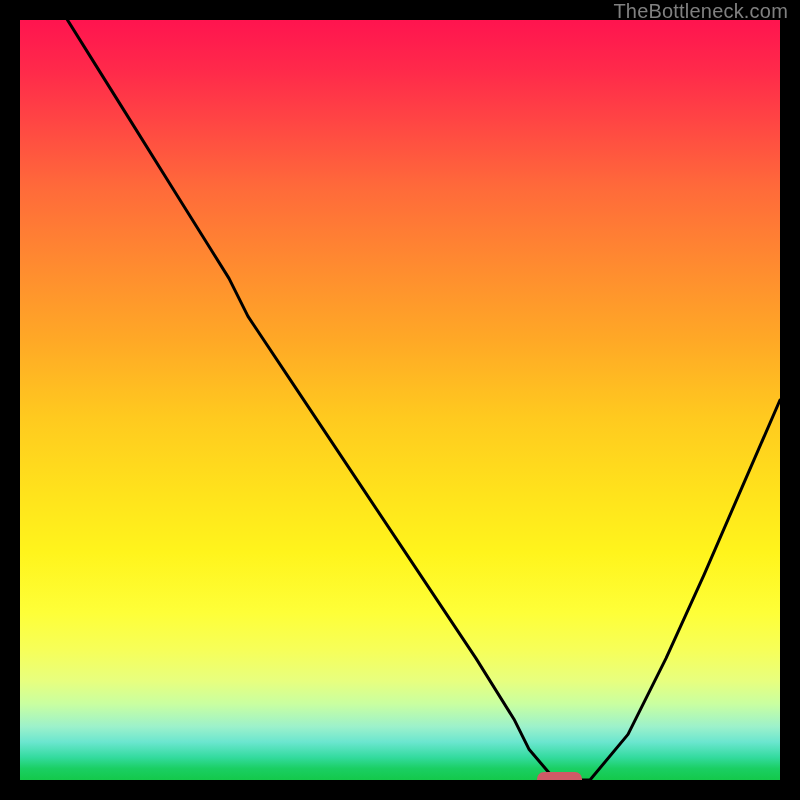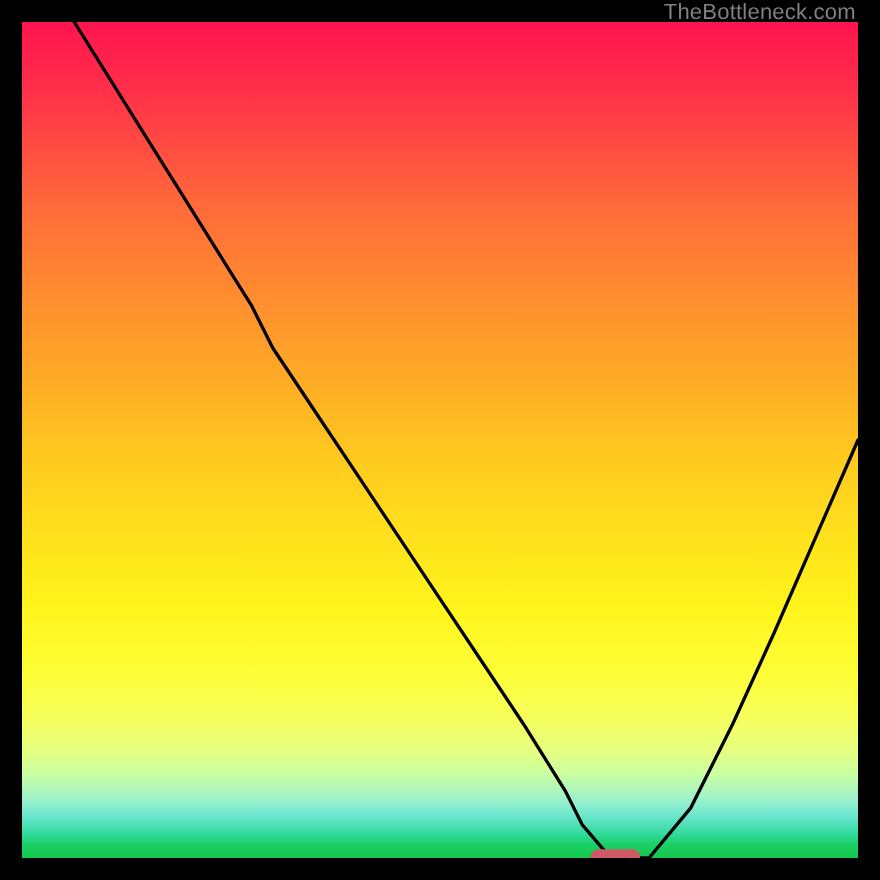--- a/index.html
+++ b/index.html
@@ -56,21 +56,21 @@
   }
   .marker {
     position: absolute;
     height: 14px;
     border-radius: 7px;
     background: #cf5a66;
   }
   .watermark {
     position: absolute;
     top: 0;
-    right: 22px;
+    right: 12px;
     color: #808080;
     font-size: 20px;
     font-weight: 400;
     letter-spacing: 0.2px;
     user-select: none;
   }
 </style>
 </head>
 <body>
 

